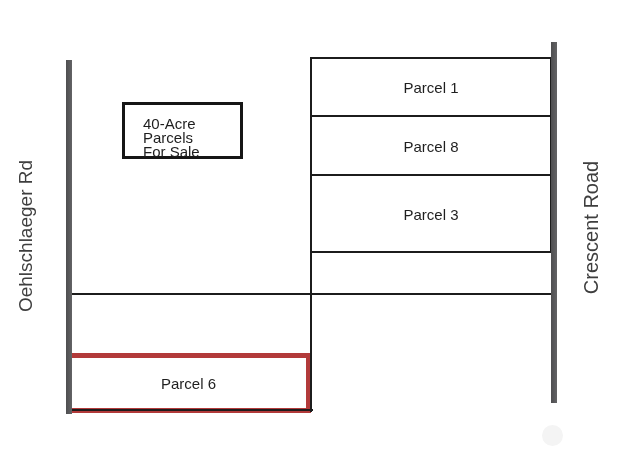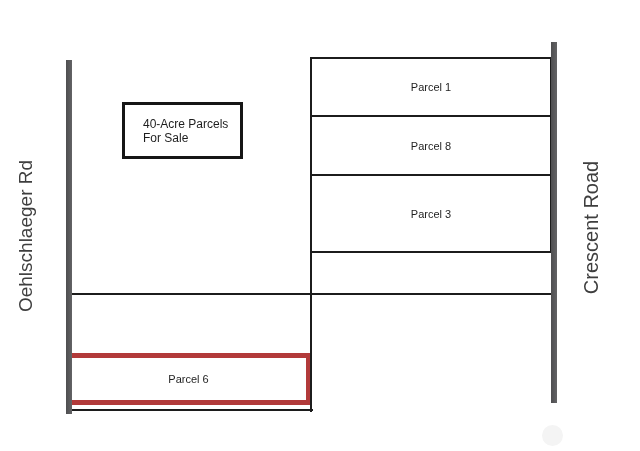--- a/index.html
+++ b/index.html
@@ -48,21 +48,21 @@
   }
   .pb1 { top: 57px;  height: 60px; }
   .pb2 { top: 115px; height: 61px; }
   .pb3 { top: 174px; height: 79px; }
   .pb4 { top: 233px; height: 62px; }
 
   .parcel-label {
     position: absolute;
     width: 100%;
     text-align: center;
-    font-size: 11px;
+    font-size: 15px;
     color: #1f1f1f;
     top: 50%;
     transform: translateY(-50%);
   }
 
   
   .line { position: absolute; background: #1c1c1c; }
   .line.long-horizontal { left: 66px;  top: 293px; width: 487px; height: 2px; z-index: 4; }
   .line.center-vertical { left: 310px; top: 57px;  width: 2px;  height: 355px; z-index: 6; }
   .line.bottom          { left: 66px;  top: 409px; width: 247px; height: 2px; z-index: 7; }
@@ -70,39 +70,39 @@
   
   .parcel5-region {
     position: absolute;
     left: 68px; top: 295px; width: 243px; height: 58px;
     z-index: 4;
   }
 
   
   .parcel6-region {
     position: absolute;
-    left: 66px; top: 353px; width: 245px; height: 52px;
+    left: 66px; top: 353px; width: 245px; height: 60px;
     border: 5px solid #b23a3a;
     box-sizing: border-box;
     background: transparent;
     z-index: 5;
   }
 
   
   .sign-box {
     position: absolute;
     left: 122px; top: 102px; width: 121px; height: 57px;
     border: 3px solid #161616;
     box-sizing: border-box;
     background: #ffffff;
     z-index: 4;
   }
   .sign-text {
     padding: 12px 0 0 18px;
-    font-size: 12px;
+    font-size: 15px;
     line-height: 14px;
     color: #1e1e1e;
   }
 
   
   .watermark-circle {
     position: absolute;
     left: 542px; top: 425px; width: 21px; height: 21px;
     border-radius: 50%;
     background: #f4f4f4;

